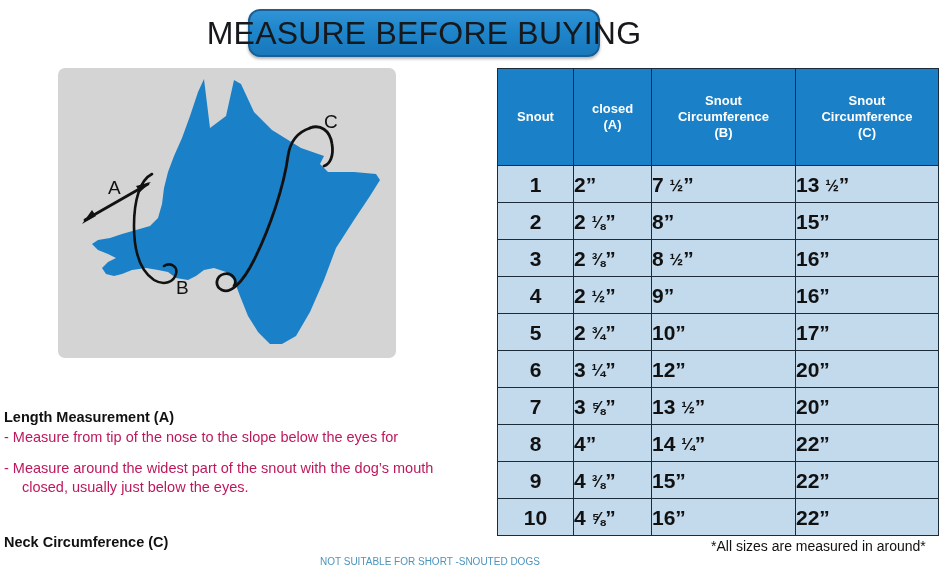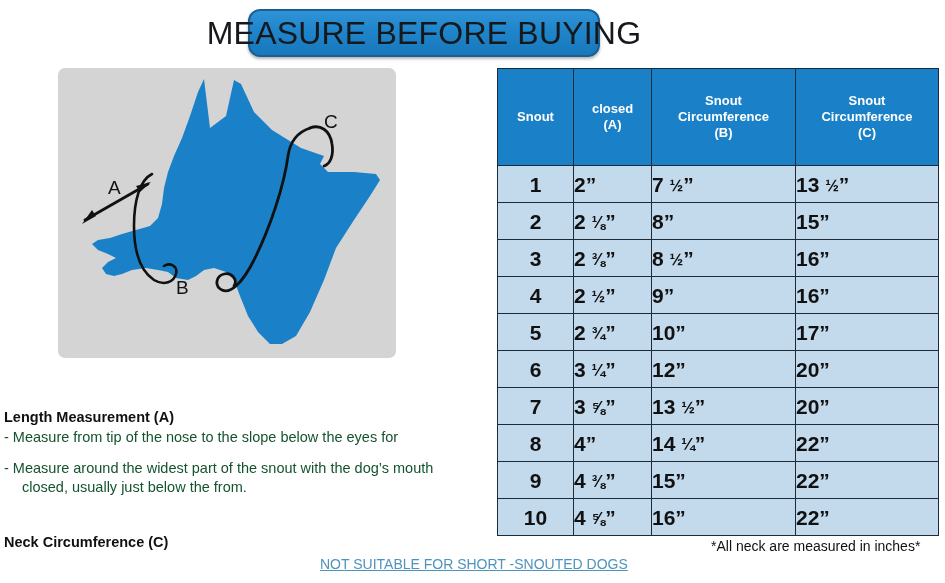--- a/index.html
+++ b/index.html
@@ -66,39 +66,38 @@
     font-size: 14.5px;
     font-weight: bold;
     color: #111111;
     line-height: 1.2;
     margin-bottom: 2px;
     margin-top: 37px;
   }
   .note-body {
     font-size: 14.5px;
     font-weight: normal;
-    color: #14532d;
+    color: #be185d;
     line-height: 1.32;
     padding-left: 4px;
     text-indent: -4px;
   }
   .note-body .cont {
     display: block;
     padding-left: 14px;
     text-indent: 0;
   }
 
   
   #not-suitable-note {
     position: absolute;
     left: 320px;
     top: 556px;
-    font-size: 14px;
+    font-size: 10px;
     color: #4d94bd;
-    text-decoration: underline;
     white-space: nowrap;
     text-align: center;
   }
   #inches-note {
     position: absolute;
     left: 711px;
     top: 538px;
     font-size: 14px;
     color: #111111;
     white-space: nowrap;
@@ -195,30 +194,30 @@
 <div id="measurement-notes">
   <div class="note-block">
     <div class="note-heading">Length Measurement (A)</div>
     <div class="note-body">
       <span>- Measure from tip of the nose to the slope below the eyes for</span>
     </div>
   </div>
   <div class="note-block">
     <div class="note-body">
       <span>- Measure around the widest part of the snout with the dog’s mouth</span>
-      <span class="cont">closed, usually just below the from.</span>
+      <span class="cont">closed, usually just below the eyes.</span>
     </div>
   </div>
   <div class="note-block">
     <div class="note-heading">Neck Circumference (C)</div>
   </div>
 </div>
 
 <div id="not-suitable-note">NOT SUITABLE FOR SHORT -SNOUTED DOGS</div>
-<div id="inches-note">*All neck are measured in inches*</div>
+<div id="inches-note">*All sizes are measured in around*</div>
 
 <div id="size-table-wrap">
   <table class="size-table">
     <colgroup>
       <col style="width:76px">
       <col style="width:78px">
       <col style="width:144px">
       <col style="width:143px">
     </colgroup>
     <thead>

